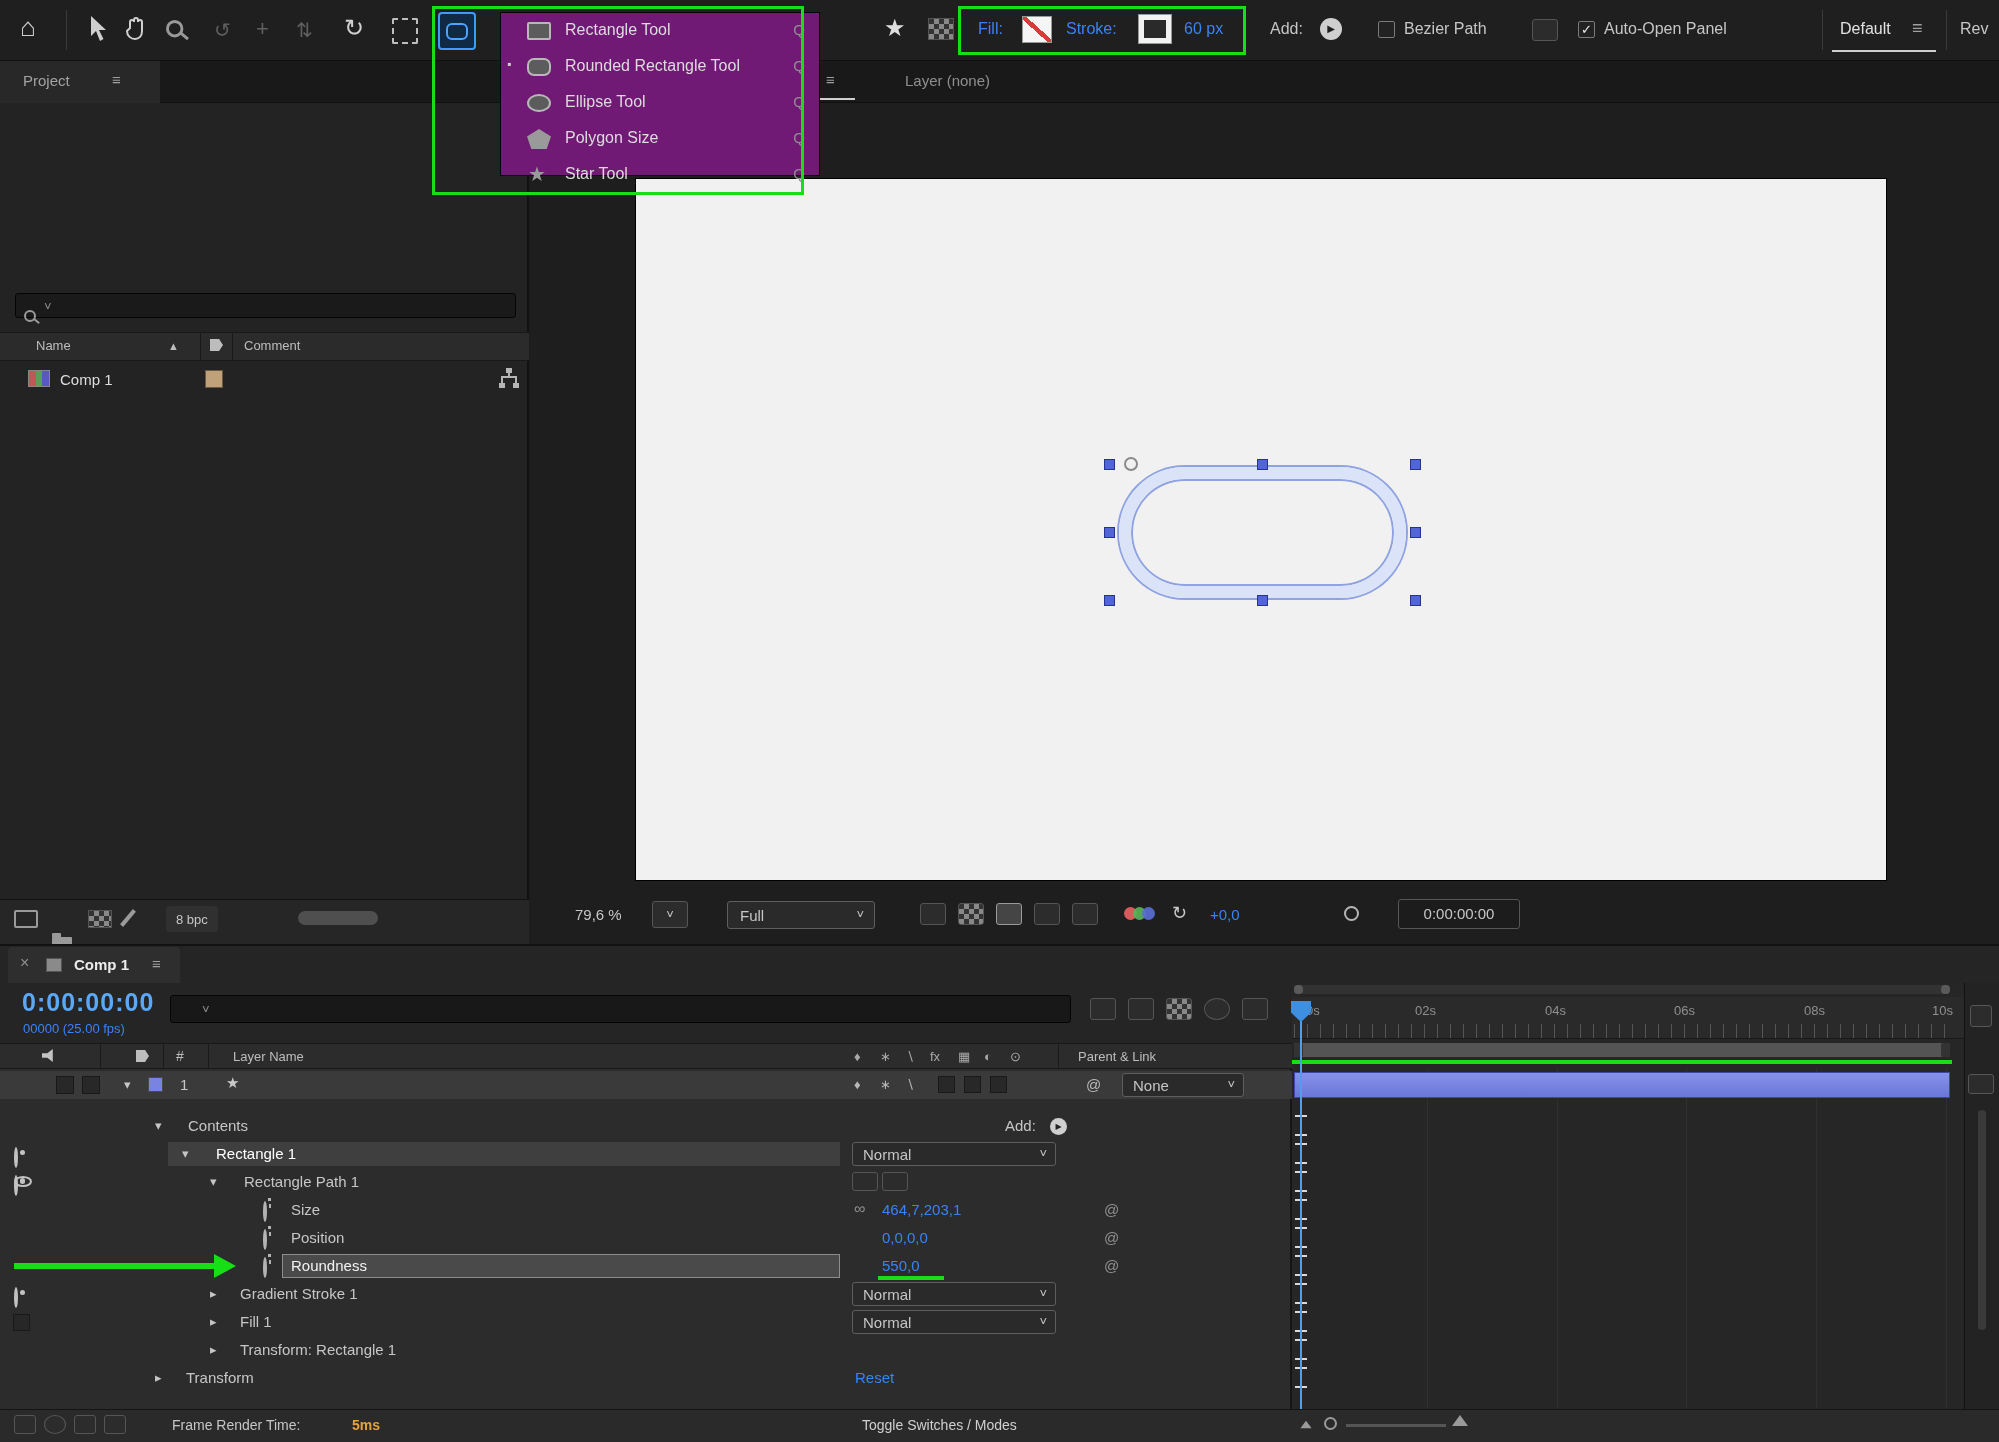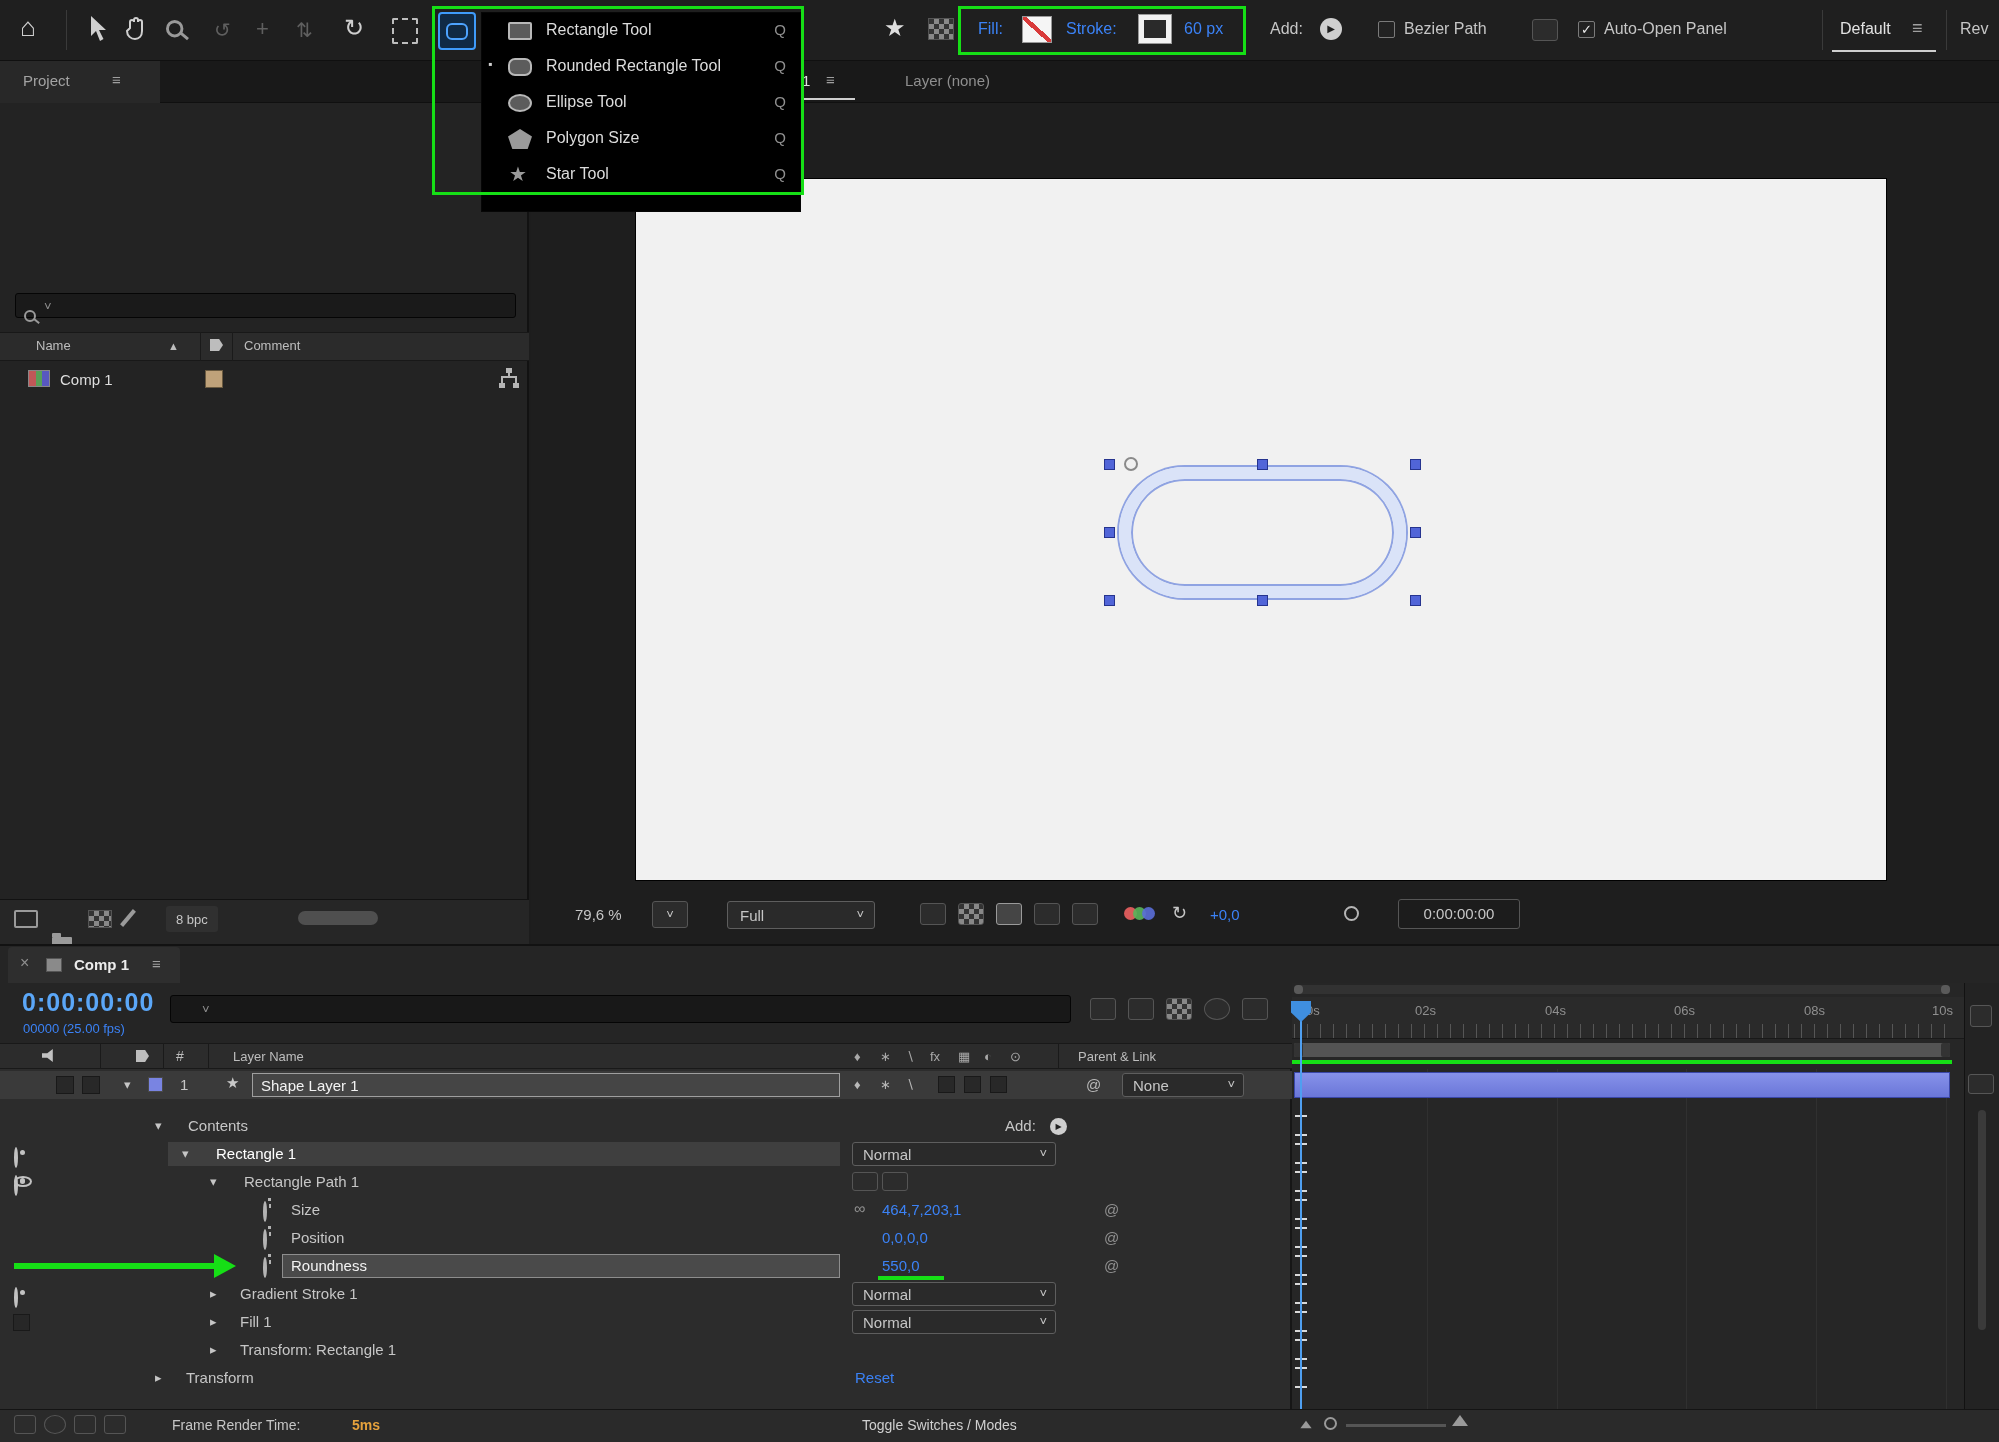--- a/index.html
+++ b/index.html
@@ -221,23 +221,20 @@
   <div class="a" style="left:0;top:1069px;width:1292px;height:340px;background:#2c2c2c;border-right:2px solid #161616"></div>
 
   <div class="a" style="left:0;top:1071px;width:1292px;height:28px;background:#3a3a3a"></div>
   <div class="a eye" style="left:14px;top:1079px"></div>
   <div class="a" style="left:56px;top:1076px;width:18px;height:18px;background:#282828;border:1px solid #191919"></div>
   <div class="a" style="left:82px;top:1076px;width:18px;height:18px;background:#282828;border:1px solid #191919"></div>
   <div class="a t t13" style="left:124px;top:1077px">▾</div>
   <div class="a" style="left:148px;top:1077px;width:15px;height:15px;background:#7984e2;border:1px solid #4a4a4a"></div>
   <div class="a t" style="left:180px;top:1076px">1</div>
   <div class="a t" style="left:226px;top:1074px;color:#c8c8c8">★</div>
-  <div class="a" style="left:252px;top:1073px;width:588px;height:24px;background:#454545;border:1px solid #9f9f9f">
-    <span class="t" style="position:absolute;left:8px;top:3px;color:#f2f2f2">Shape Layer 1</span>
-  </div>
   <div class="a t13" style="left:854px;top:1077px;color:#b8b8b8">♦</div>
   <div class="a t13" style="left:880px;top:1077px;color:#b8b8b8">∗</div>
   <div class="a t13" style="left:906px;top:1077px;color:#b8b8b8">∖</div>
   <div class="a" style="left:938px;top:1076px;width:17px;height:17px;background:#282828;border:1px solid #191919"></div>
   <div class="a" style="left:964px;top:1076px;width:17px;height:17px;background:#282828;border:1px solid #191919"></div>
   <div class="a" style="left:990px;top:1076px;width:17px;height:17px;background:#282828;border:1px solid #191919"></div>
   <div class="a t" style="left:1086px;top:1076px;color:#b8b8b8">@</div>
   <div class="a ddl" style="left:1122px;top:1073px;width:122px;height:24px">
     <span class="t a" style="left:10px;top:3px">None</span>
     <span class="t t13 a" style="right:8px;top:3px">˅</span>
@@ -382,21 +379,21 @@
   <div class="a t t14" style="left:352px;top:1417px;color:#e6a23c;font-weight:bold">5ms</div>
   <div class="a t t14" style="left:862px;top:1417px;color:#d0d0d0">Toggle Switches / Modes</div>
   <div class="a tri-mtn" style="left:1298px;top:1419px;transform:scale(.7)"></div>
   <div class="a" style="left:1324px;top:1417px;width:13px;height:13px;border:2px solid #9a9a9a;border-radius:50%;background:#2a2a2a"></div>
   <div class="a" style="left:1346px;top:1424px;width:100px;height:3px;background:#555"></div>
   <div class="a tri-mtn" style="left:1452px;top:1415px"></div>
 
   <div class="a" style="left:438px;top:12px;width:38px;height:38px;background:#102a45;border:2px solid #3f9bfa;border-radius:4px;z-index:62">
     <span class="a" style="left:6px;top:9px;width:22px;height:17px;border:2.5px solid #4da3ff;border-radius:6px"></span>
   </div>
-  <div class="a" style="left:481px;top:12px;width:320px;height:200px;background:#000000;border:1px solid #060606;z-index:61">
+  <div class="a" style="left:500px;top:12px;width:320px;height:164px;background:#701a75;border:1px solid #060606;z-index:61">
 
     <div class="a" style="left:0;top:0;width:320px;height:36px">
       <span class="a menu-icon" style="left:26px;top:9px;border-radius:2px"></span>
       <span class="t a" style="left:64px;top:8px;font-size:16px;color:#dcdcdc">Rectangle Tool</span>
       <span class="t a dim" style="right:16px;top:8px;font-size:15px">Q</span>
     </div>
 
     <div class="a" style="left:0;top:36px;width:320px;height:36px">
       <span class="t a" style="left:6px;top:8px;font-size:12px;color:#cfcfcf">▪</span>
       <span class="a menu-icon" style="left:26px;top:9px;border-radius:7px"></span>

